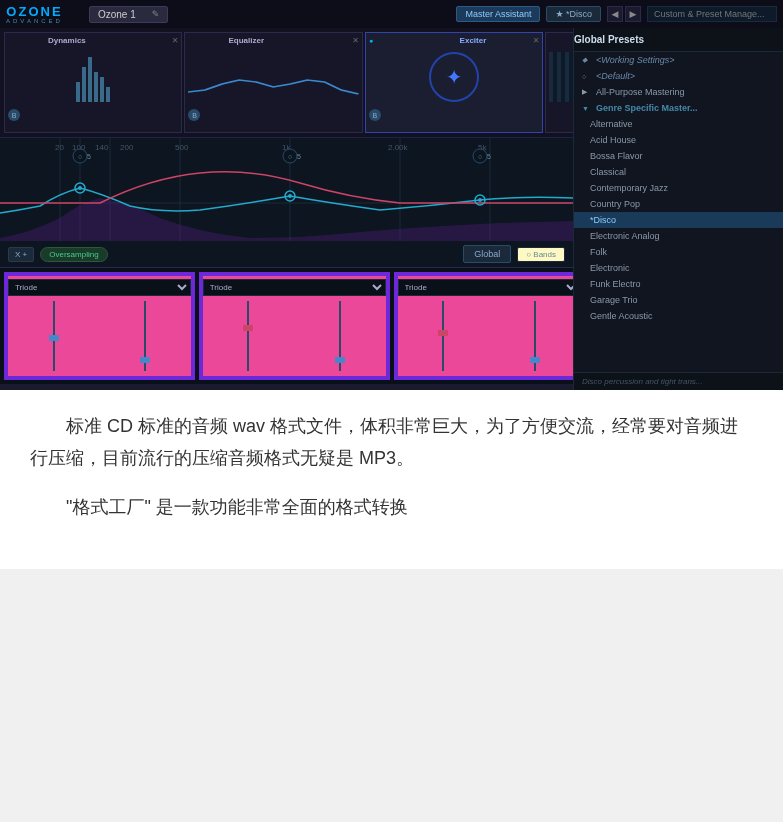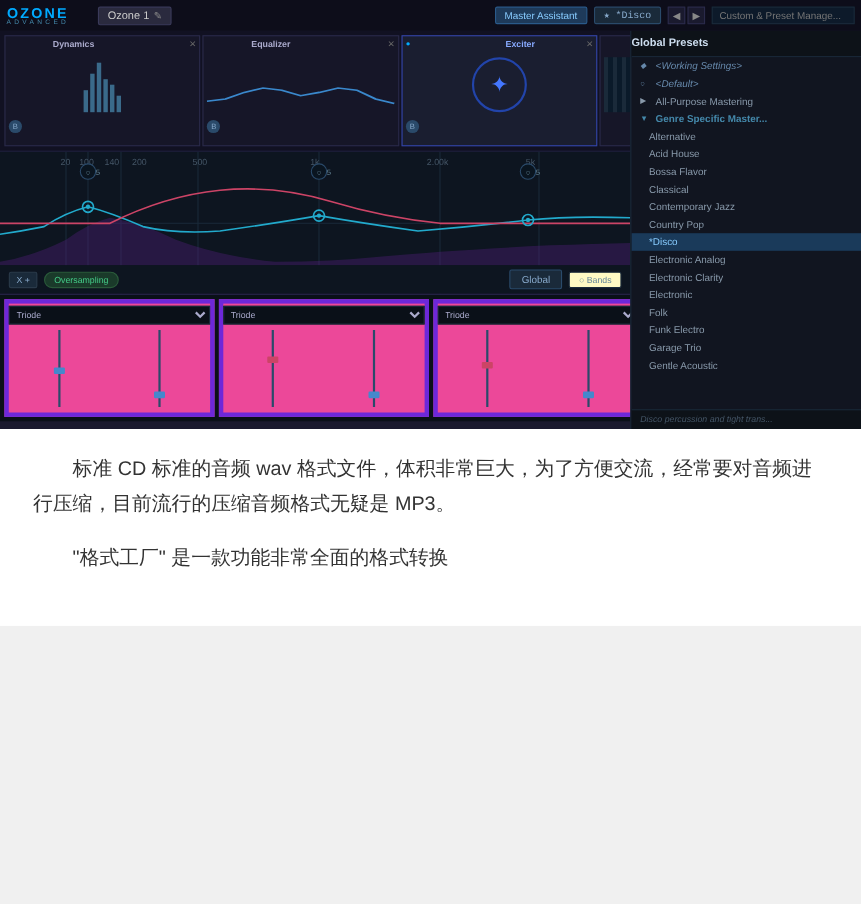--- a/index.html
+++ b/index.html
@@ -50,21 +50,21 @@
 
     .preset-tag {
       background: #2a2a3e;
       border: 1px solid #3a3a5a;
       color: #cccccc;
       font-size: 10px;
       padding: 2px 8px;
       border-radius: 2px;
       display: flex;
       align-items: center;
-      gap: 4px;
+      gap: 16px;
     }
     .preset-tag .edit-icon {
       color: #888;
       font-size: 9px;
     }
 
     .master-assistant-btn {
       background: #1e3a5a;
       border: 1px solid #2a5a8a;
       color: #88ccff;
@@ -79,21 +79,20 @@
       background: #1a2a3a;
       border: 1px solid #2a4a6a;
       color: #88aacc;
       font-size: 9px;
       padding: 2px 8px;
       border-radius: 2px;
       cursor: pointer;
       display: flex;
       align-items: center;
       gap: 4px;
-      font-family: Liberation Mono, monospace;
     }
 
     .nav-arrows {
       display: flex;
       gap: 2px;
     }
     .nav-arrow {
       background: #1a1a2e;
       border: 1px solid #2a2a4a;
       color: #888;
@@ -683,27 +682,24 @@
     <div class="preset-item genre-item">
       <span>Country Pop</span>
     </div>
     <div class="preset-item genre-item selected">
       <span>*Disco</span>
     </div>
     <div class="preset-item genre-item">
       <span>Electronic Analog</span>
     </div>
     <div class="preset-item genre-item">
-      <span>Electronic Clarity</span>
+      <span>Folk</span>
     </div>
     <div class="preset-item genre-item">
       <span>Electronic</span>
-    </div>
-    <div class="preset-item genre-item">
-      <span>Folk</span>
     </div>
     <div class="preset-item genre-item">
       <span>Funk Electro</span>
     </div>
     <div class="preset-item genre-item">
       <span>Garage Trio</span>
     </div>
     <div class="preset-item genre-item">
       <span>Gentle Acoustic</span>
     </div>

